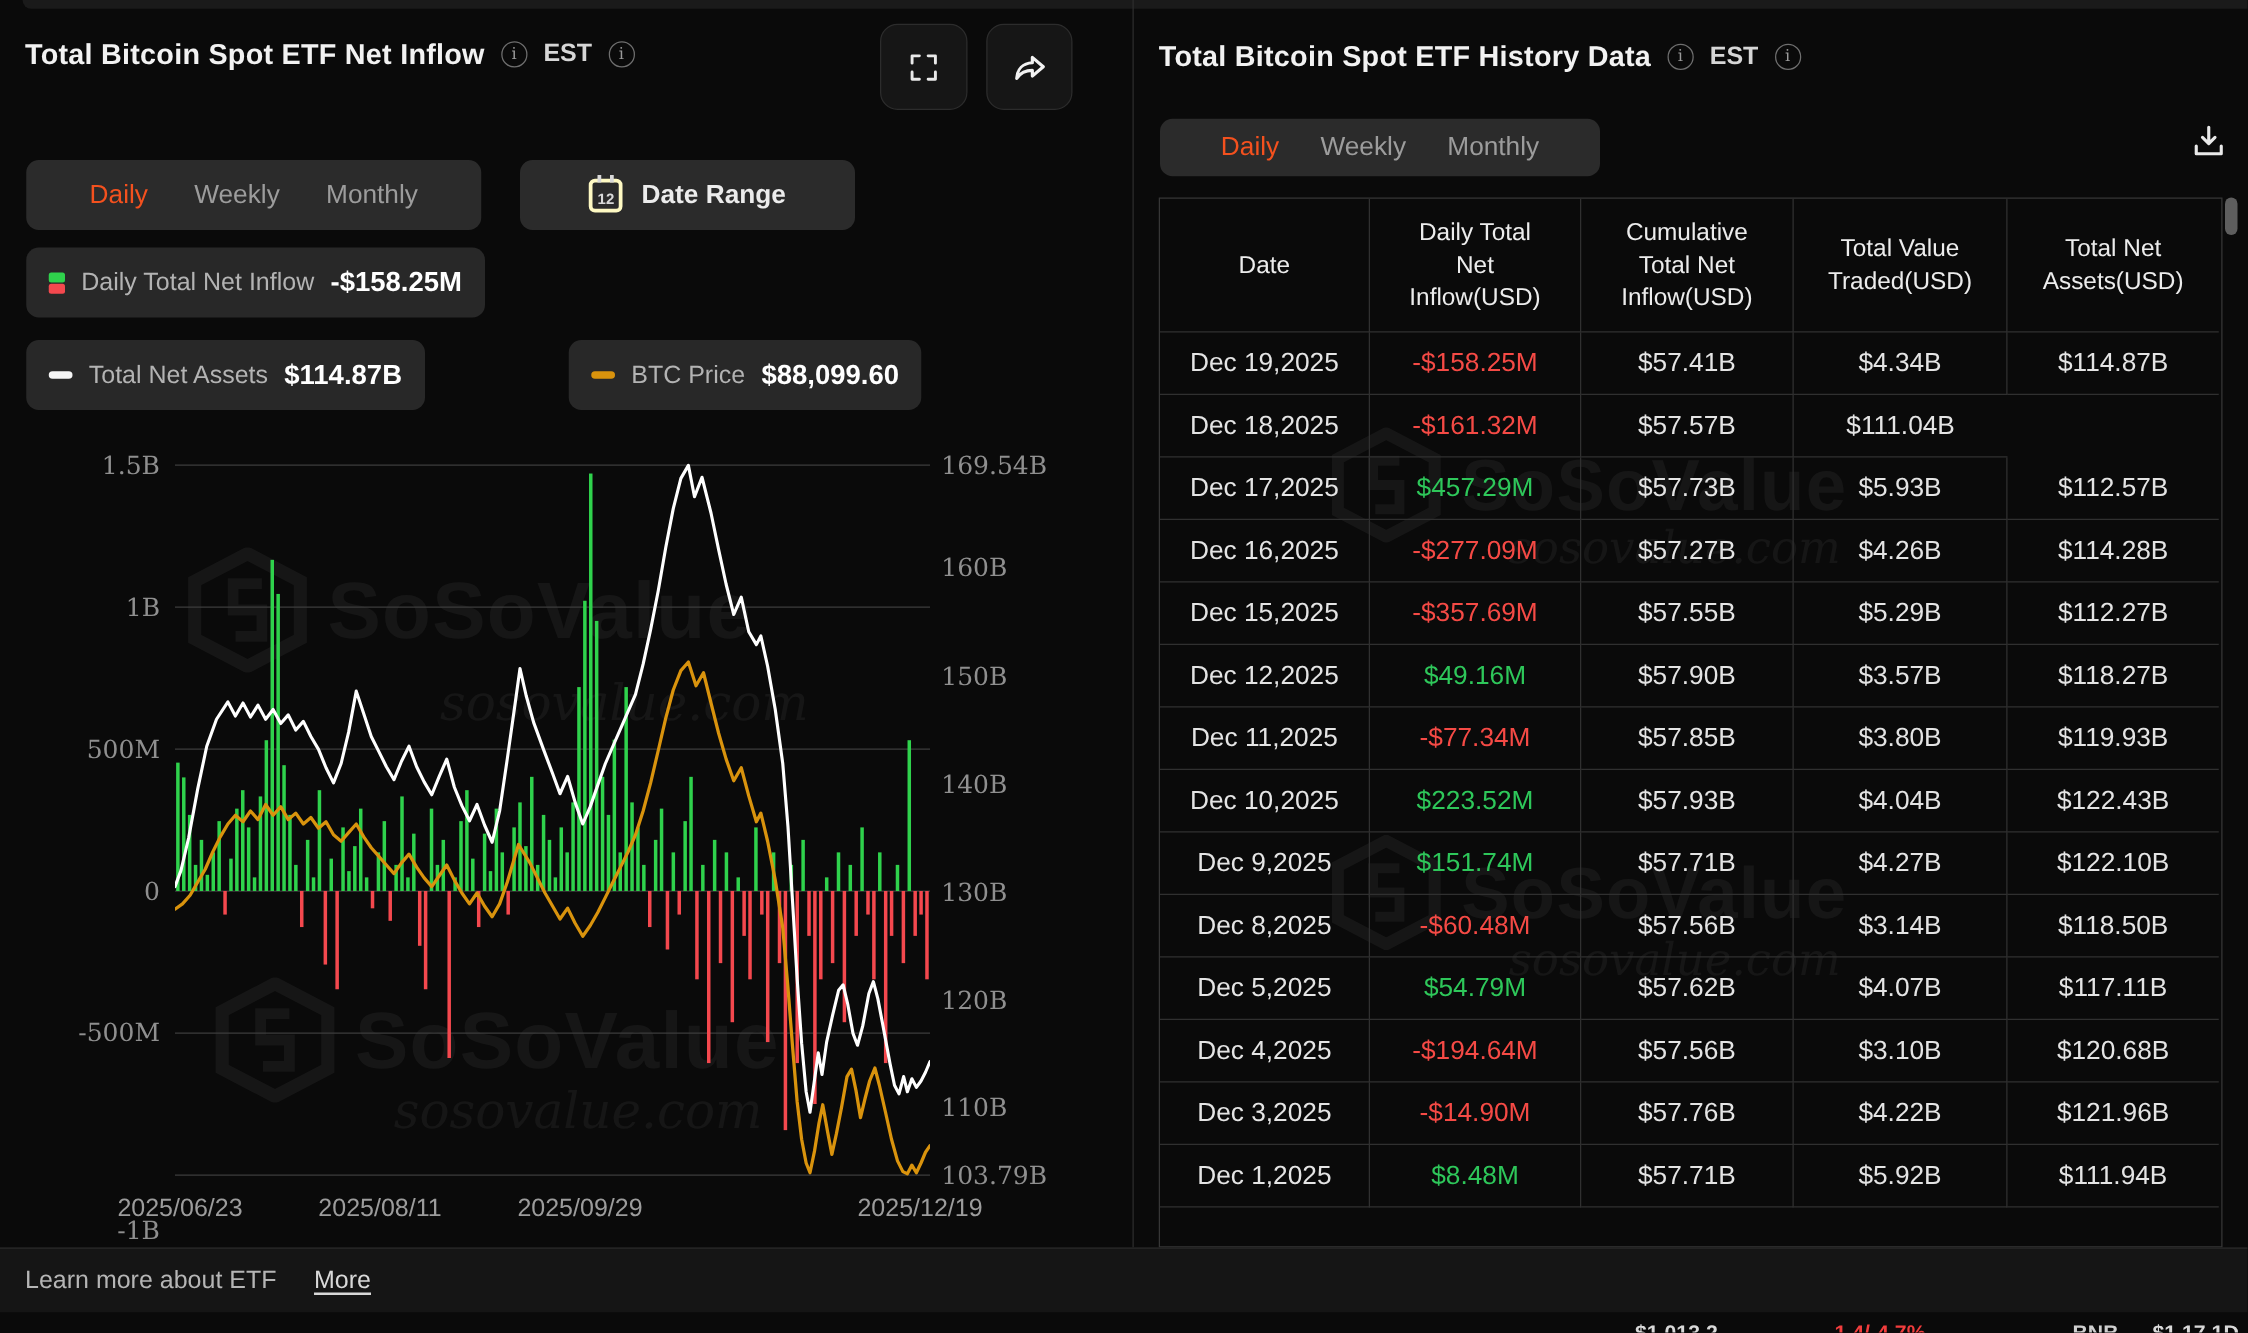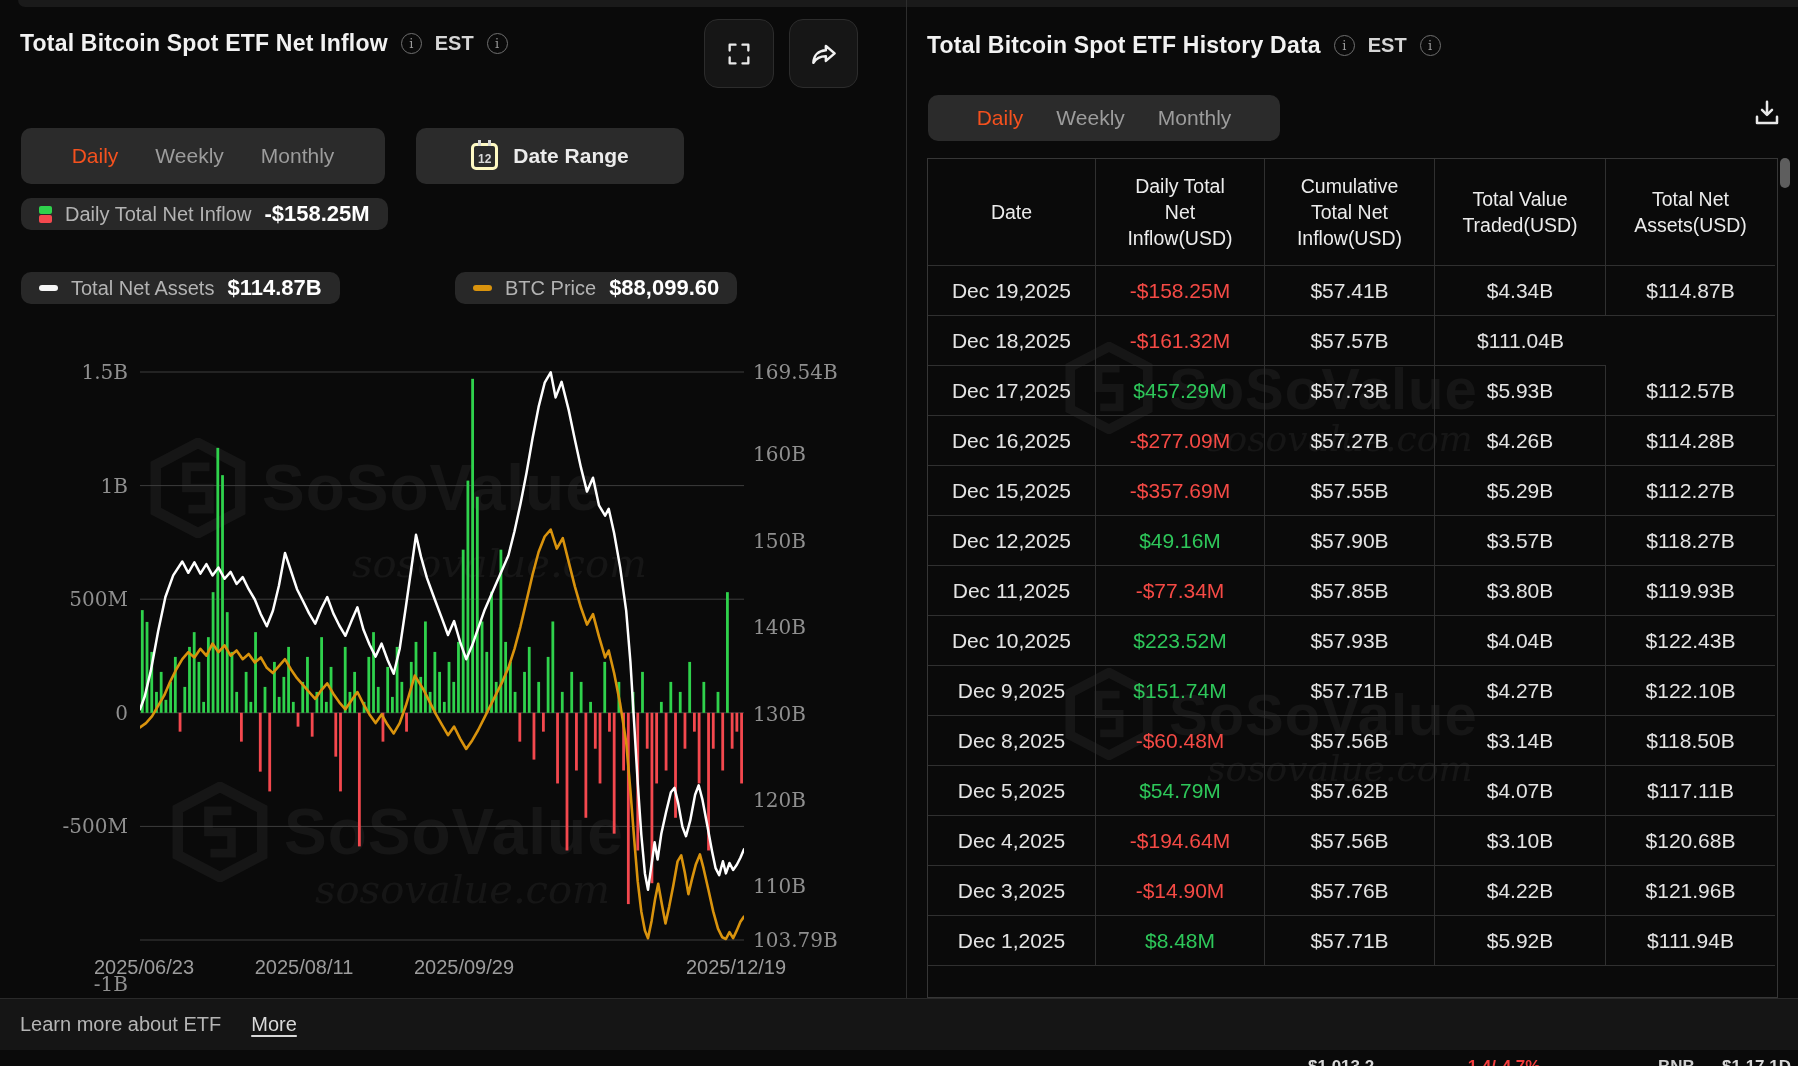--- a/index.html
+++ b/index.html
@@ -36,21 +36,21 @@
   #date-range { position:absolute; left:416px; top:128px; width:268px; height:56px;
                 background:#2b2b2b; border-radius:10px; display:flex; align-items:center;
                 justify-content:center; gap:15px; cursor:pointer; }
   #date-range .lbl { font-size:21px; font-weight:bold; color:#ececec; }
   .cal { width:27px; height:27px; border:3px solid #fef9c3; border-radius:5px; position:relative; }
   .cal:before { content:""; position:absolute; left:4px; top:-6px; width:3px; height:6px; background:#d9d9d9; }
   .cal:after  { content:""; position:absolute; right:4px; top:-6px; width:3px; height:6px; background:#d9d9d9; }
   .cal .d { position:absolute; left:0; right:0; bottom:1px; text-align:center;
             font-size:12px; font-weight:bold; color:#d9d9d9; }
 
-  .legend-pill { position:absolute; height:32px; background:#282828; border-radius:10px;
+  .legend-pill { position:absolute; height:56px; background:#282828; border-radius:10px;
                  display:flex; align-items:center; gap:13px; padding:0 18px; }
   .legend-label { font-size:20px; color:#b3b3b3; }
   .legend-value { font-size:22px; font-weight:bold; color:#ffffff; }
   .candle-ic { width:13px; height:17px; display:flex; flex-direction:column; gap:1px; }
   .candle-ic .g { flex:1; background:#2fd24c; border-radius:2px; }
   .candle-ic .r { flex:1; background:#f4484e; border-radius:2px; }
   .dash-ic { width:19px; height:6px; border-radius:3px; }
 
   .ytick { position:absolute; font-family:"DejaVu Serif", serif; font-size:20px;
            color:#8f8f8f; height:24px; line-height:24px; }

